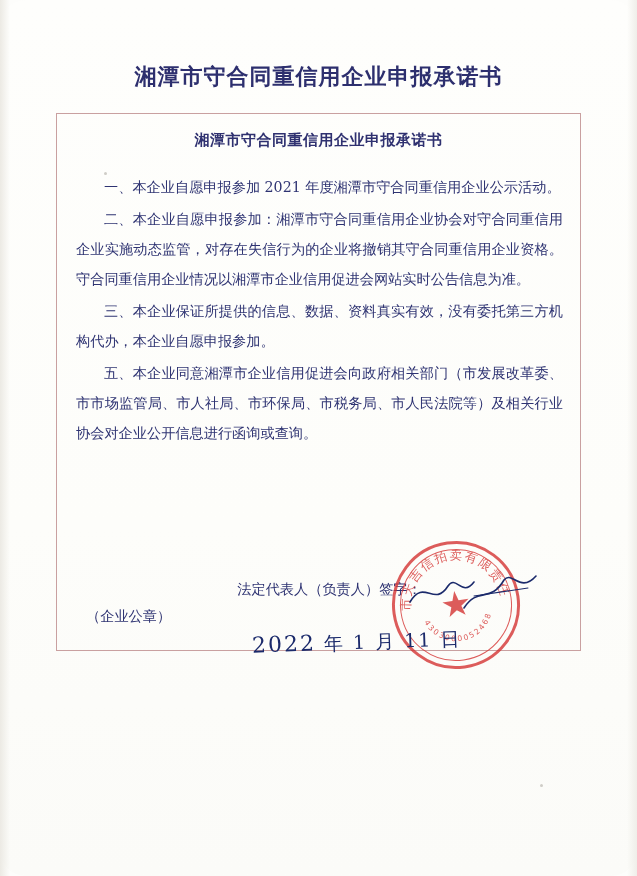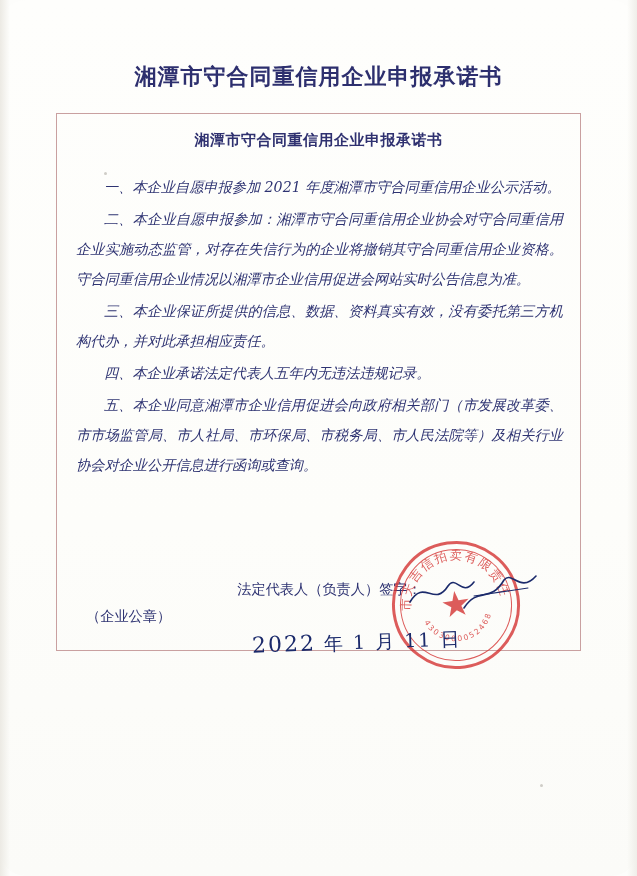--- a/index.html
+++ b/index.html
@@ -69,21 +69,20 @@
     top: 172px;
     width: 487px;
     color: #2e3372;
     font-size: 14.2px;
     line-height: 30px;
     text-align: justify;
   }
   .para {
     text-indent: 28px;
     margin: 0 0 2px 0;
-    font-style: italic;
   }
 
   .signature-block {
     position: absolute;
     left: 76px;
     top: 575px;
     width: 487px;
     color: #2e3372;
     font-size: 14.2px;
   }
@@ -170,22 +169,21 @@
 
   <div class="doc-title">湘潭市守合同重信用企业申报承诺书</div>
 
   <div class="frame"></div>
 
   <div class="inner-title">湘潭市守合同重信用企业申报承诺书</div>
 
   <div class="body-text">
     <p class="para">一、本企业自愿申报参加 2021 年度湘潭市守合同重信用企业公示活动。</p>
     <p class="para">二、本企业自愿申报参加：湘潭市守合同重信用企业协会对守合同重信用企业实施动态监管，对存在失信行为的企业将撤销其守合同重信用企业资格。守合同重信用企业情况以湘潭市企业信用促进会网站实时公告信息为准。</p>
-    <p class="para">三、本企业保证所提供的信息、数据、资料真实有效，没有委托第三方机构代办，并对此承担相应责任。</p>
-    <p class="para">四、本企业承诺法定代表人五年内无违法违规记录。</p>
+    <p class="para">三、本企业保证所提供的信息、数据、资料真实有效，没有委托第三方机构代办，本企业自愿申报参加。</p>
     <p class="para">五、本企业同意湘潭市企业信用促进会向政府相关部门（市发展改革委、市市场监管局、市人社局、市环保局、市税务局、市人民法院等）及相关行业协会对企业公开信息进行函询或查询。</p>
   </div>
 
   <div class="signature-block">
     <div class="sig-line">法定代表人（负责人）签字：</div>
     <div class="sig-sub">（企业公章）</div>
   </div>
 
   <div class="seal">
     <div class="ring2"></div>

